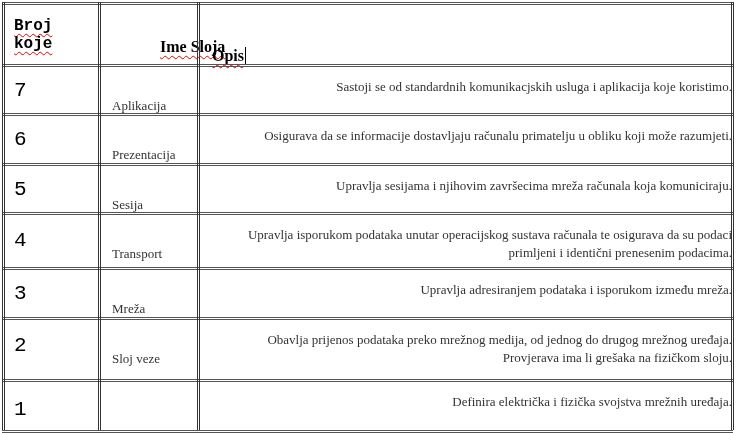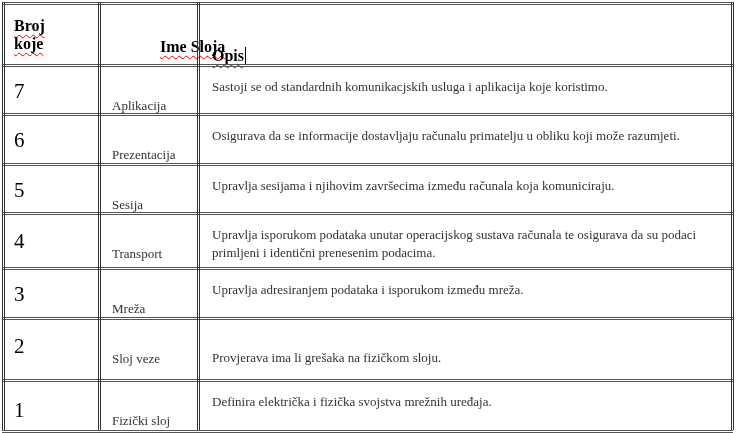--- a/index.html
+++ b/index.html
@@ -5,28 +5,28 @@
   html, body { margin: 0; padding: 0; background: #ffffff; }
   body { width: 737px; height: 433px; position: relative; overflow: hidden;
          font-family: "Liberation Serif", serif; color: #111; }
   .table { position: absolute; left: 2px; top: 2px; width: 731px; }
   .row { position: absolute; left: 0; width: 731px; border-top: 3px double #555; box-sizing: border-box; }
   .row.last { border-bottom: 3px double #555; }
   .frame { position: absolute; left: 2px; top: 2px; width: 732px; height: 428px;
            border-left: 3px double #333; border-right: 3px double #333; box-sizing: border-box; pointer-events: none; }
   .vline { position: absolute; top: 2px; height: 428px; border-left: 3px double #333; }
   .cell { position: absolute; top: 0; box-sizing: border-box; }
-  .c1 { left: 12px; width: 85px; }
+  .c1 { left: 12px; width: 85px; font-family: Liberation Mono, monospace; }
   .c2 { left: 110px; width: 86px; }
   .c3 { left: 210px; width: 520px; }
   .hdr { font-weight: bold; font-size: 16px; line-height: 18px; color: #000; }
   .hdr-word { text-decoration: underline wavy #e00; text-decoration-thickness: 1px; text-underline-offset: 3px; }
   .num { font-size: 21px; top: 12px; color: #000; }
   .name { font-size: 13px; top: 11px; color: #333; margin-top: 20px; }
-  .desc { font-size: 13px; top: 11px; color: #333; line-height: 18px; }
+  .desc { font-size: 13px; top: 11px; color: #333; line-height: 18px; text-align: right; }
   .cursor { display: inline-block; width: 1px; height: 17px; background: #000; vertical-align: -3px; margin-left: 1px; }
 </style>
 </head>
 <body>
 
 <div class="table">
 
   <div class="row" style="top:0; height:62px;">
     <div class="cell c1 hdr" style="top:12px;">
       <span class="hdr-word">Broj</span><br>
@@ -48,21 +48,21 @@
 
   <div class="row" style="top:111px; height:50px;">
     <div class="cell c1 num">6</div>
     <div class="cell c2 name">Prezentacija</div>
     <div class="cell c3 desc">Osigurava da se informacije dostavljaju računalu primatelju u obliku koji može razumjeti.</div>
   </div>
 
   <div class="row" style="top:161px; height:49px;">
     <div class="cell c1 num">5</div>
     <div class="cell c2 name">Sesija</div>
-    <div class="cell c3 desc">Upravlja sesijama i njihovim završecima između računala koja komuniciraju.</div>
+    <div class="cell c3 desc">Upravlja sesijama i njihovim završecima mreža računala koja komuniciraju.</div>
   </div>
 
   <div class="row" style="top:210px; height:55px;">
     <div class="cell c1 num" style="top:14px;">4</div>
     <div class="cell c2 name">Transport</div>
     <div class="cell c3 desc">
       <span>Upravlja isporukom podataka unutar operacijskog sustava računala te osigurava da su podaci</span><br>
       <span>primljeni i identični prenesenim podacima.</span>
     </div>
   </div>
@@ -70,27 +70,26 @@
   <div class="row" style="top:265px; height:50px;">
     <div class="cell c1 num">3</div>
     <div class="cell c2 name">Mreža</div>
     <div class="cell c3 desc">Upravlja adresiranjem podataka i isporukom između mreža.</div>
   </div>
 
   <div class="row" style="top:315px; height:62px;">
     <div class="cell c1 num" style="top:14px;">2</div>
     <div class="cell c2 name">Sloj veze</div>
     <div class="cell c3 desc">
-      <br>
+      <span>Obavlja prijenos podataka preko mrežnog medija, od jednog do drugog mrežnog uređaja.</span><br>
       <span>Provjerava ima li grešaka na fizičkom sloju.</span>
     </div>
   </div>
 
   <div class="row last" style="top:377px; height:54px;">
     <div class="cell c1 num" style="top:16px;">1</div>
-    <div class="cell c2 name">Fizički sloj</div>
     <div class="cell c3 desc">Definira električka i fizička svojstva mrežnih uređaja.</div>
   </div>
 </div>
 
 <div class="frame"></div>
 <div class="vline" style="left:98px;"></div>
 <div class="vline" style="left:197px;"></div>
 
 </body></html>

